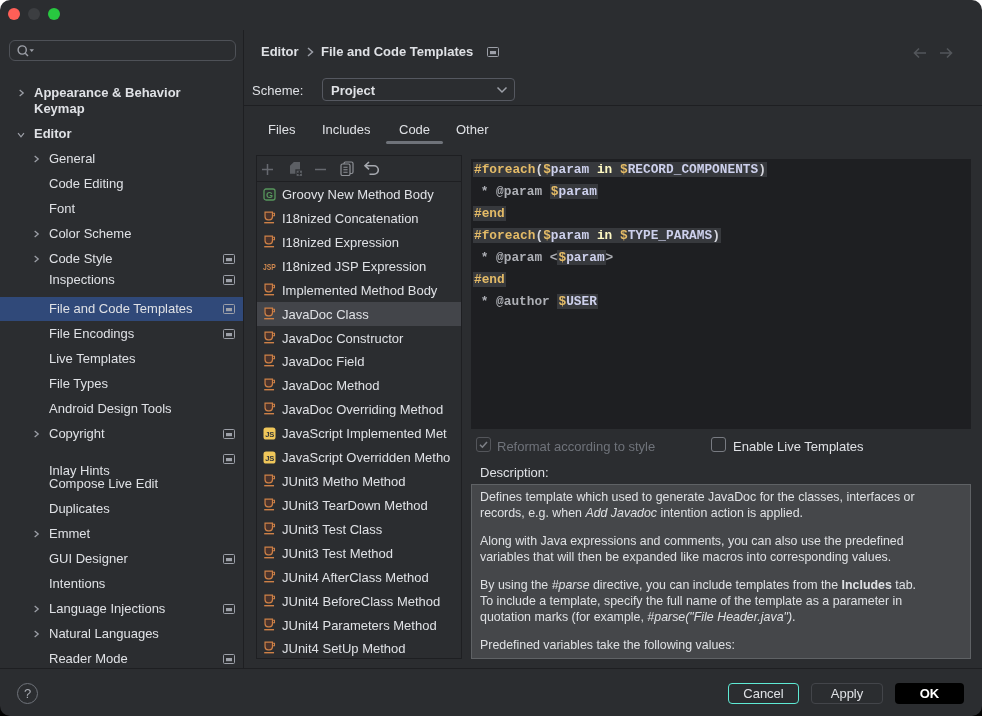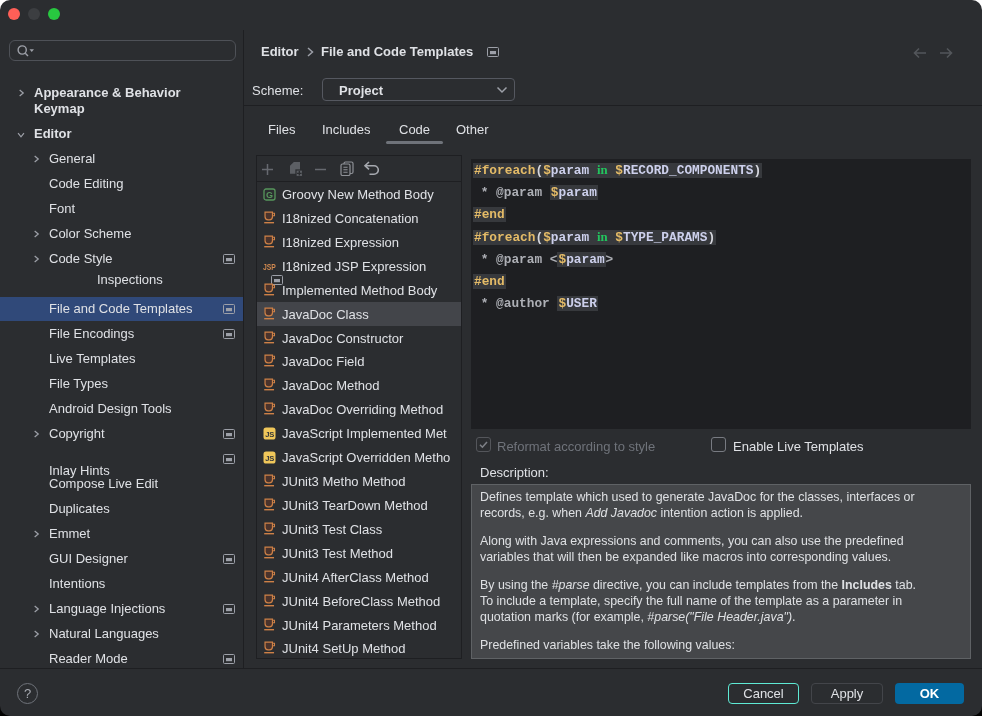--- a/index.html
+++ b/index.html
@@ -17,21 +17,21 @@
   .chev { position:absolute; width:8px; height:8px; }
   .mon { position:absolute; left:223px; width:12px; height:10px; }
   
   .lrow { position:absolute; left:257px; width:204px; height:24px; display:flex; align-items:center; color:#DFE1E5; font-size:13px; white-space:nowrap; overflow:hidden; }
   .lrow .ic { flex:0 0 auto; width:13px; height:13px; margin-left:6px; margin-right:6px; }
   
   #code { position:absolute; left:473px; top:159px; font-family:"Liberation Mono",monospace; font-size:12.8px; font-weight:bold; line-height:22px; color:#ADAFB5; white-space:pre; }
   #code .hl { background:#37393D; padding:0 1px; }
   .cd { color:#E4BB67; } 
   .cv { color:#CDD0EC; } 
-  .ck { color:#22c55e;font-family:Liberation Serif, serif; } 
+  .ck { color:#fef9c3; } 
   .cp { color:#D5D6DD; } 
   
   #desc { position:absolute; left:471px; top:484px; width:500px; height:175px; background:#45474A; border:1px solid #5F6265; color:#DEE0E3; font-size:12.4px; line-height:16px; padding:4px 8px; }
   #desc p { margin-bottom:12px; }
   .btn { position:absolute; top:683px; height:21px; border-radius:4px; font-size:13px; color:#DFE1E5; display:flex; align-items:center; justify-content:center; }
 </style>
 </head>
 <body>
 <div id="win">
 
@@ -84,21 +84,21 @@
       <div class="trow" style="top:247px;">
         <svg class="chev" style="left:32px;top:8px" width="8" height="9" viewBox="0 0 8 9">
           <path d="M2.5 1.2 L6.5 4.5 L2.5 7.8" fill="none" stroke="#9DA0A8" stroke-width="1.4"></path>
         </svg>
         <span style="position:absolute;left:49px;top:4px;">Code Style</span>
         <svg class="mon" style="top:7px" width="12" height="10" viewBox="0 0 12 10">
           <rect x="0.5" y="0.5" width="11" height="9" rx="1" fill="none" stroke="#9DA0A8"></rect>
           <rect x="3" y="4" width="6" height="3.2" fill="#9DA0A8"></rect>
         </svg>
       </div>
-      <div class="trow" style="top:268px;margin-left:48px;">
+      <div class="trow" style="top:268px;">
         <span style="position:absolute;left:49px;top:4px;">Inspections</span>
         <svg class="mon" style="top:7px" width="12" height="10" viewBox="0 0 12 10">
           <rect x="0.5" y="0.5" width="11" height="9" rx="1" fill="none" stroke="#9DA0A8"></rect>
           <rect x="3" y="4" width="6" height="3.2" fill="#9DA0A8"></rect>
         </svg>
       </div>
       <div class="trow" style="top:297px;background:#304979;">
         <span style="position:absolute;left:49px;top:4px;">File and Code Templates</span>
         <svg class="mon" style="top:7px" width="12" height="10" viewBox="0 0 12 10">
           <rect x="0.5" y="0.5" width="11" height="9" rx="1" fill="none" stroke="#9DA0A8"></rect>
@@ -196,21 +196,21 @@
     </svg>
   <svg class="abs" style="left:913px;top:47px" width="14" height="12" viewBox="0 0 14 12">
       <path d="M13 6 L2 6 M6 1.5 L1.5 6 L6 10.5" fill="none" stroke="#53565B" stroke-width="1.6"></path>
     </svg>
   <svg class="abs" style="left:939px;top:47px" width="14" height="12" viewBox="0 0 14 12">
       <path d="M1 6 L12 6 M8 1.5 L12.5 6 L8 10.5" fill="none" stroke="#53565B" stroke-width="1.6"></path>
     </svg>
 
   <div class="abs txt" style="left:252px;top:83px;">Scheme:</div>
   <div class="abs" style="left:322px;top:78px;width:193px;height:23px;border:1px solid #555860;border-radius:4px;">
-    <div class="txt b" style="position:absolute;left:8px;top:4px;margin-left:8px;">Project</div>
+    <div class="txt b" style="position:absolute;left:8px;top:4px;">Project</div>
     <svg class="abs" style="left:173px;top:7px" width="12" height="8" viewBox="0 0 12 8">
         <path d="M1.5 1.5 L6 6 L10.5 1.5" fill="none" stroke="#9DA0A8" stroke-width="1.5"></path>
       </svg>
   </div>
   <div class="abs" style="left:244px;top:105px;width:738px;height:1px;background:#1E1F22"></div>
 
   <div class="abs txt" style="left:268px;top:122px;">Files</div>
   <div class="abs txt" style="left:322px;top:122px;">Includes</div>
   <div class="abs txt" style="left:399px;top:122px;">Code</div>
   <div class="abs txt" style="left:456px;top:122px;">Other</div>
@@ -422,14 +422,14 @@
     <p>Defines template which used to generate JavaDoc for the classes, interfaces or<br>records, e.g. when <i>Add Javadoc</i> intention action is applied.</p>
     <p>Along with Java expressions and comments, you can also use the predefined<br>variables that will then be expanded like macros into corresponding values.</p>
     <p>By using the <i>#parse</i> directive, you can include templates from the <b>Includes</b> tab.<br>To include a template, specify the full name of the template as a parameter in<br>quotation marks (for example, <i>#parse("File Header.java")</i>.</p>
     <p>Predefined variables take the following values:</p>
   </div>
 
   <div class="abs" style="left:0;top:668px;width:982px;height:1px;background:#1E1F22"></div>
   <div class="abs" style="left:17px;top:683px;width:21px;height:21px;border:1px solid #6F737A;border-radius:50%;color:#A8ABB2;font-size:13px;text-align:center;line-height:19px;">?</div>
   <div class="btn" style="left:728px;width:71px;border:1px solid #5eead4;">Cancel</div>
   <div class="btn dim" style="left:811px;width:72px;border:1px solid #43454A;">Apply</div>
-  <div class="btn" style="left:895px;width:69px;background:#0369a1;color:#fff;font-weight:bold;">OK</div>
+  <div class="btn" style="left:895px;width:69px;background:#000000;color:#fff;font-weight:bold;">OK</div>
 </div>
 
 </body></html>

